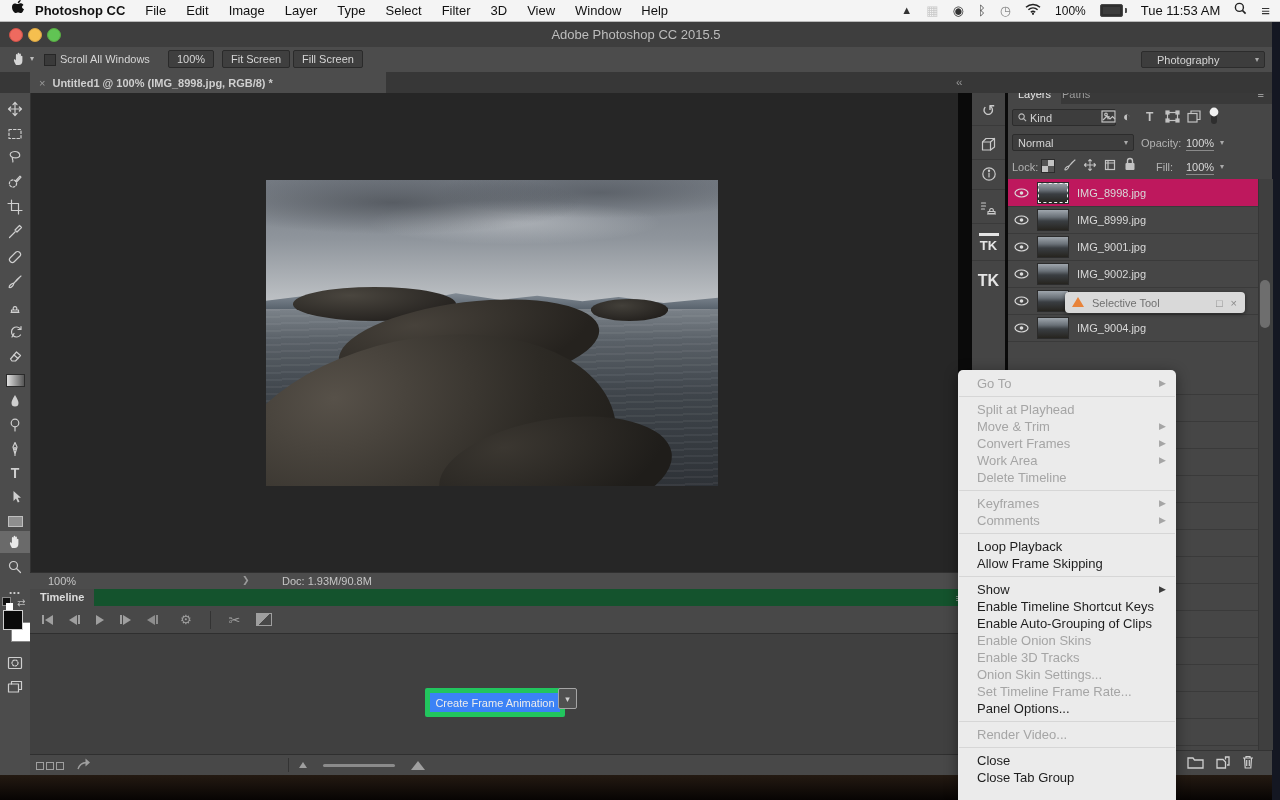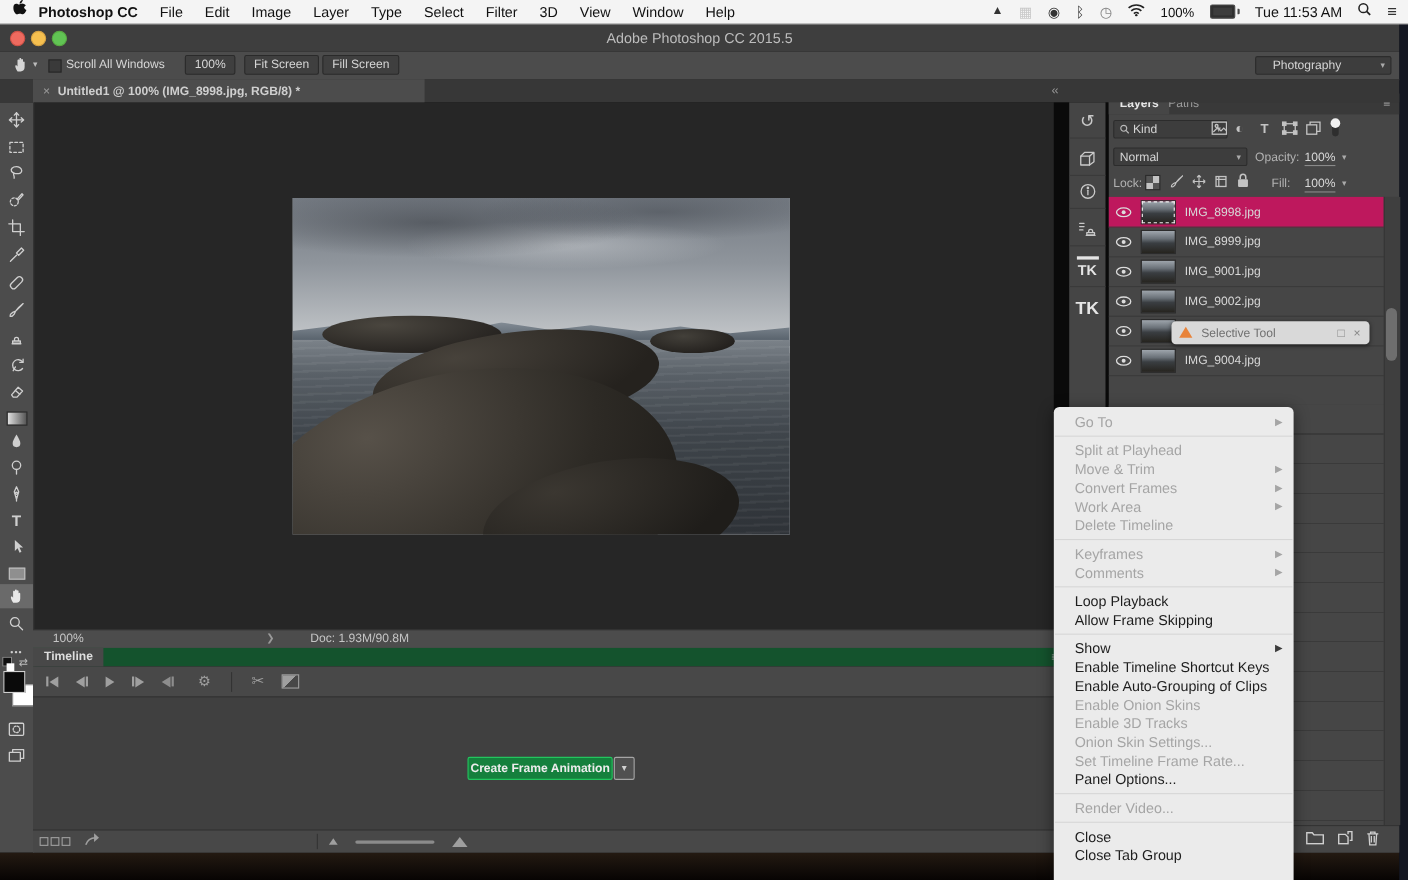--- a/index.html
+++ b/index.html
@@ -49,38 +49,38 @@
   #tltab{position:absolute;left:0;top:0;height:17px;padding:0 10px;background:#484848;color:#ddd;
          font-weight:bold;line-height:17px}
   #timeline{left:30px;top:606px;width:940px;height:169px;background:#404040;z-index:4}
   #tlcontrols{position:absolute;left:0;top:0;width:100%;height:28px;background:#484848;
               border-bottom:1px solid #2f2f2f;display:flex;align-items:center;gap:16px;padding-left:12px;box-sizing:border-box}
   .tbtn{display:inline-flex;align-items:center;gap:1px}
   .bar{width:2px;height:9px;background:#9f9f9f}
   .tri-r{width:0;height:0;border:5px solid transparent;border-left:8px solid #9f9f9f;border-right:0}
   .tri-l{width:0;height:0;border:5px solid transparent;border-right:8px solid #9f9f9f;border-left:0}
   .vdiv{width:1px;height:18px;background:#333;margin:0 2px}
-  #createbtn{position:absolute;left:395px;top:82px;width:130px;height:19px;background:#15803d;
-             border:1px solid #22c55e;border-radius:2px;color:#ececec;font-size:11px;font-weight:bold;
+  #createbtn{position:absolute;left:395px;top:82px;width:130px;height:19px;background:#3b82f6;
+             border:5px solid #22c55e;border-radius:2px;color:#ececec;font-size:11px;font-weight:normal;
              display:flex;align-items:center;justify-content:center}
   #createdd{position:absolute;left:528px;top:82px;width:17px;height:19px;background:#505050;
             border:1px solid #a5a5a5;border-radius:2px;color:#d0d0d0;font-size:9px;
             display:flex;align-items:center;justify-content:center}
   #tlfooter{position:absolute;left:0;bottom:0;width:100%;height:21px;background:#484848;border-top:1px solid #2f2f2f;
             display:flex;align-items:center;padding-left:6px;box-sizing:border-box;color:#9f9f9f}
   .sq{width:6px;height:6px;border:1px solid #9f9f9f;display:inline-block;margin-right:2px}
   
   #dockstrip{left:972px;top:93px;width:33px;height:682px;background:#454545;z-index:4}
   .dicon{position:absolute;left:0;width:33px;height:30px;display:flex;align-items:center;justify-content:center;
          color:#c9c9c9;border-bottom:1px solid #3a3a3a}
   
   #layers{left:1008px;top:85px;width:264px;height:690px;background:#464646;z-index:4;font-size:11px;color:#d8d8d8}
   #lp-tabs{position:absolute;left:0;top:0;width:100%;height:19px;background:#393939}
   .lptab{position:absolute;top:0;height:19px;line-height:19px;padding:0 10px}
-  .lptab.on{background:#464646;color:#e8e8e8;font-weight:bold}
+  .lptab.on{background:#464646;color:#e8e8e8;font-weight:normal}
   .lptab.off{color:#9b9b9b}
   .dd{background:#3d3d3d;border:1px solid #2c2c2c;border-radius:2px;color:#d5d5d5;
       display:flex;align-items:center;position:absolute;height:17px;box-sizing:border-box;padding:0 5px;font-size:11px}
   .dd .car{margin-left:auto;font-size:8px;color:#aaa}
   .lbl{color:#b2b2b2}
   .scrub{border-bottom:1px solid #8a8a8a;padding-bottom:1px}
   .fic{stroke:#c3c3c3;fill:none;stroke-width:1.2}
   .lrow{position:absolute;left:0;width:250px;height:27px;border-bottom:1px solid #3a3a3a;
         display:flex;align-items:center}
   .lrow .eye{width:26px;display:flex;justify-content:center}

